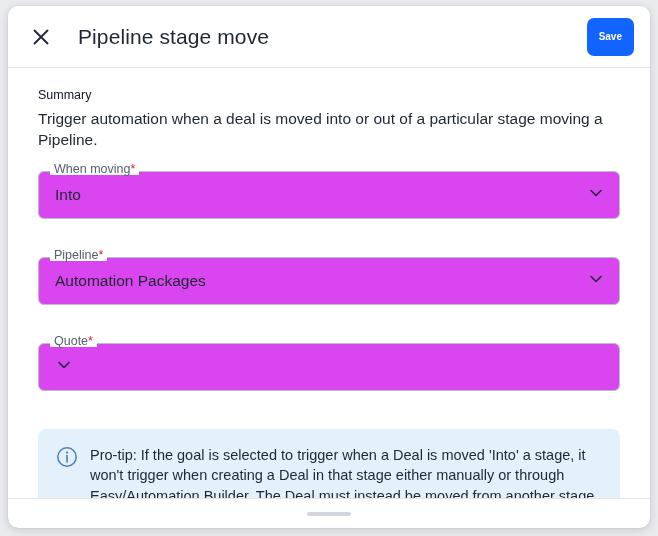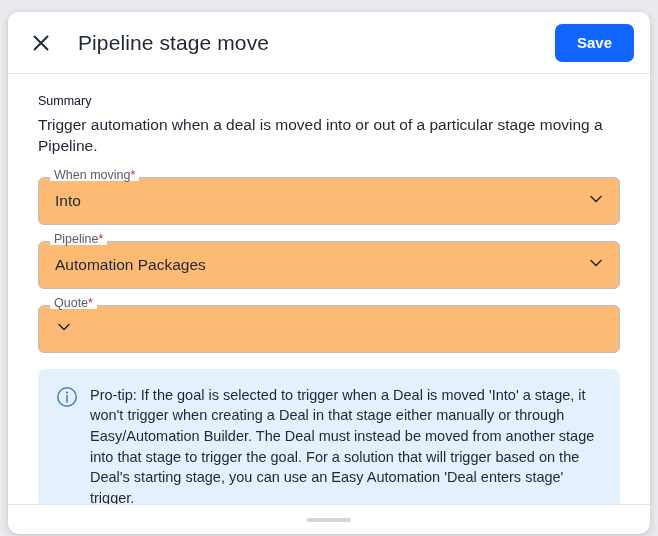--- a/index.html
+++ b/index.html
@@ -8,21 +8,21 @@
     padding: 0;
     width: 658px;
     height: 536px;
     background: #e9ebee;
     font-family: "Liberation Sans", sans-serif;
     -webkit-font-smoothing: antialiased;
   }
   .modal {
     position: absolute;
     left: 8px;
-    top: 12px;
+    top: 6px;
     width: 642px;
     height: 522px;
     background: #ffffff;
     border-radius: 10px;
     box-shadow: 0 2px 10px rgba(0,0,0,0.14), 0 0 1px rgba(0,0,0,0.25);
     overflow: hidden;
     display: flex;
     flex-direction: column;
   }
   .modal-header {
@@ -55,23 +55,23 @@
     letter-spacing: 0.1px;
     flex: 1 1 auto;
     white-space: nowrap;
     overflow: hidden;
   }
   .save-btn {
     background: #1264ff;
     color: #ffffff;
     border: none;
     border-radius: 7px;
-    font-size: 15px;
+    font-size: 10px;
     font-weight: bold;
-    padding: 0 22px;
+    padding: 0 12px;
     height: 38px;
     cursor: pointer;
     font-family: "Liberation Sans", sans-serif;
   }
   .modal-body {
     flex: 1 1 auto;
     padding: 20px 30px 0 30px;
     overflow: hidden;
   }
   .summary-label {
@@ -80,30 +80,30 @@
     margin-bottom: 7px;
   }
   .summary-text {
     font-size: 15.5px;
     color: #1f2733;
     line-height: 1.35;
     margin-bottom: 20px;
   }
   .field {
     position: relative;
-    margin-bottom: 16px;
+    margin-bottom: 38px;
   }
   .field-box {
     height: 48px;
     border: 1px solid #b7bfc9;
     border-radius: 6px;
     display: flex;
     align-items: center;
     padding: 0 14px 0 16px;
-    background: #fdba74;
+    background: #d946ef;
     cursor: pointer;
   }
   .field-legend {
     position: absolute;
     top: -8px;
     left: 12px;
     background: #fff;
     padding: 0 4px;
     font-size: 12.5px;
     color: #55606e;

